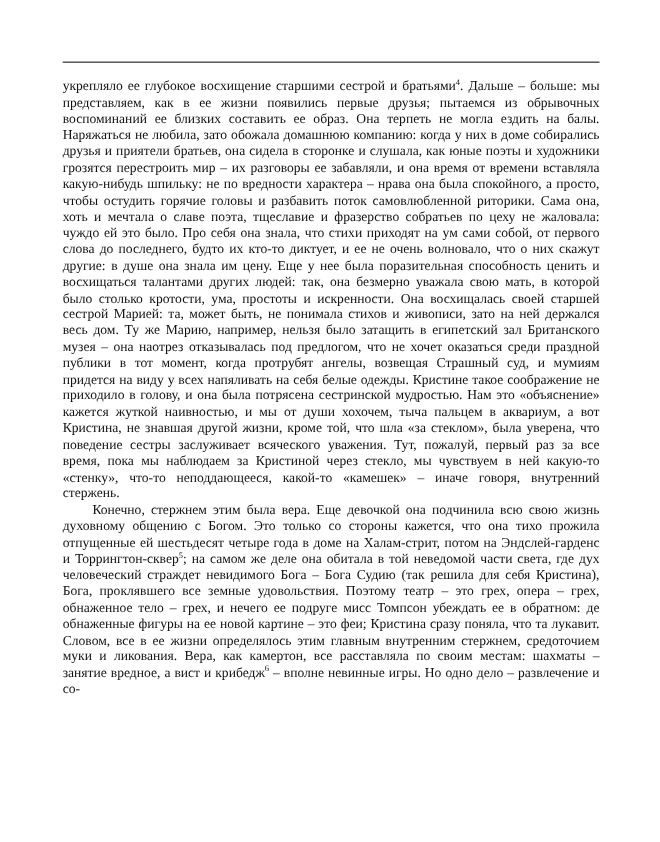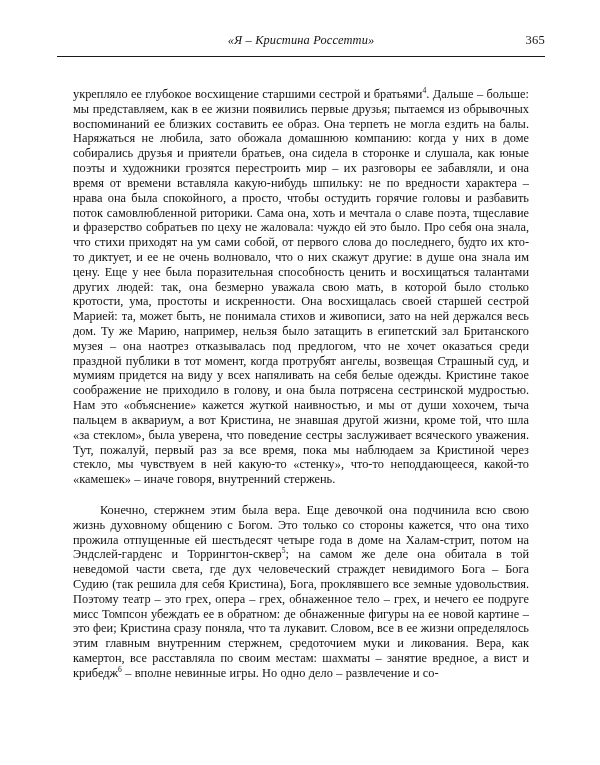--- a/index.html
+++ b/index.html
@@ -63,21 +63,21 @@
   }
 
   
   .textblock {
     position: absolute;
     left: 57px;
     top: 71px;
     width: 488px;
   }
   p.para {
-    margin: 16px;
+    margin: 0;
     padding: 0;
     text-align: justify;
     text-align-last: left;
     text-justify: inter-word;
     font-size: 12.35px;
     line-height: 14.82px;
     color: #111111;
     hyphens: none;
     word-spacing: 0.02em;
   }
@@ -88,24 +88,20 @@
     font-size: 0.62em;
     vertical-align: super;
     line-height: 0;
   }
 </style>
 </head>
 <body>
 
 <div class="page">
 
-  <div class="running-head">
-    <div class="running-head-title">«Я – Кристина Россетти»</div>
-    <div class="running-head-pageno">365</div>
-  </div>
 
   <div class="head-rule"></div>
 
   <div class="textblock">
     <p class="para">укрепляло ее глубокое восхищение старшими сестрой и братьями<sup>4</sup>. Дальше – больше: мы представляем, как в ее жизни появились первые друзья; пытаемся из обрывочных воспоминаний ее близких составить ее образ. Она терпеть не могла ездить на балы. Наряжаться не любила, зато обожала домашнюю компанию: когда у них в доме собирались друзья и приятели братьев, она сидела в сторонке и слушала, как юные поэты и художники грозятся перестроить мир – их разговоры ее забавляли, и она время от времени вставляла какую-нибудь шпильку: не по вредности характера – нрава она была спокойного, а просто, чтобы остудить горячие головы и разбавить поток самовлюбленной риторики. Сама она, хоть и мечтала о славе поэта, тщеславие и фразерство собратьев по цеху не жаловала: чуждо ей это было. Про себя она знала, что стихи приходят на ум сами собой, от первого слова до последнего, будто их кто-то диктует, и ее не очень волновало, что о них скажут другие: в душе она знала им цену. Еще у нее была поразительная способность ценить и восхищаться талантами других людей: так, она безмерно уважала свою мать, в которой было столько кротости, ума, простоты и искренности. Она восхищалась своей старшей сестрой Марией: та, может быть, не понимала стихов и живописи, зато на ней держался весь дом. Ту же Марию, например, нельзя было затащить в египетский зал Британского музея – она наотрез отказывалась под предлогом, что не хочет оказаться среди праздной публики в тот момент, когда протрубят ангелы, возвещая Страшный суд, и мумиям придется на виду у всех напяливать на себя белые одежды. Кристине такое соображение не приходило в голову, и она была потрясена сестринской мудростью. Нам это «объяснение» кажется жуткой наивностью, и мы от души хохочем, тыча пальцем в аквариум, а вот Кристина, не знавшая другой жизни, кроме той, что шла «за стеклом», была уверена, что поведение сестры заслуживает всяческого уважения. Тут, пожалуй, первый раз за все время, пока мы наблюдаем за Кристиной через стекло, мы чувствуем в ней какую-то «стенку», что-то неподдающееся, какой-то «камешек» – иначе говоря, внутренний стержень.</p>
     <p class="para indent">Конечно, стержнем этим была вера. Еще девочкой она подчинила всю свою жизнь духовному общению с Богом. Это только со стороны кажется, что она тихо прожила отпущенные ей шестьдесят четыре года в доме на Халам-стрит, потом на Эндслей-гарденс и Торрингтон-сквер<sup>5</sup>; на самом же деле она обитала в той неведомой части света, где дух человеческий страждет невидимого Бога – Бога Судию (так решила для себя Кристина), Бога, проклявшего все земные удовольствия. Поэтому театр – это грех, опера – грех, обнаженное тело – грех, и нечего ее подруге мисс Томпсон убеждать ее в обратном: де обнаженные фигуры на ее новой картине – это феи; Кристина сразу поняла, что та лукавит. Словом, все в ее жизни определялось этим главным внутренним стержнем, средоточием муки и ликования. Вера, как камертон, все расставляла по своим местам: шахматы – занятие вредное, а вист и крибедж<sup>6</sup> – вполне невинные игры. Но одно дело – развлечение и со-</p>
   </div>
 
 </div>
 

